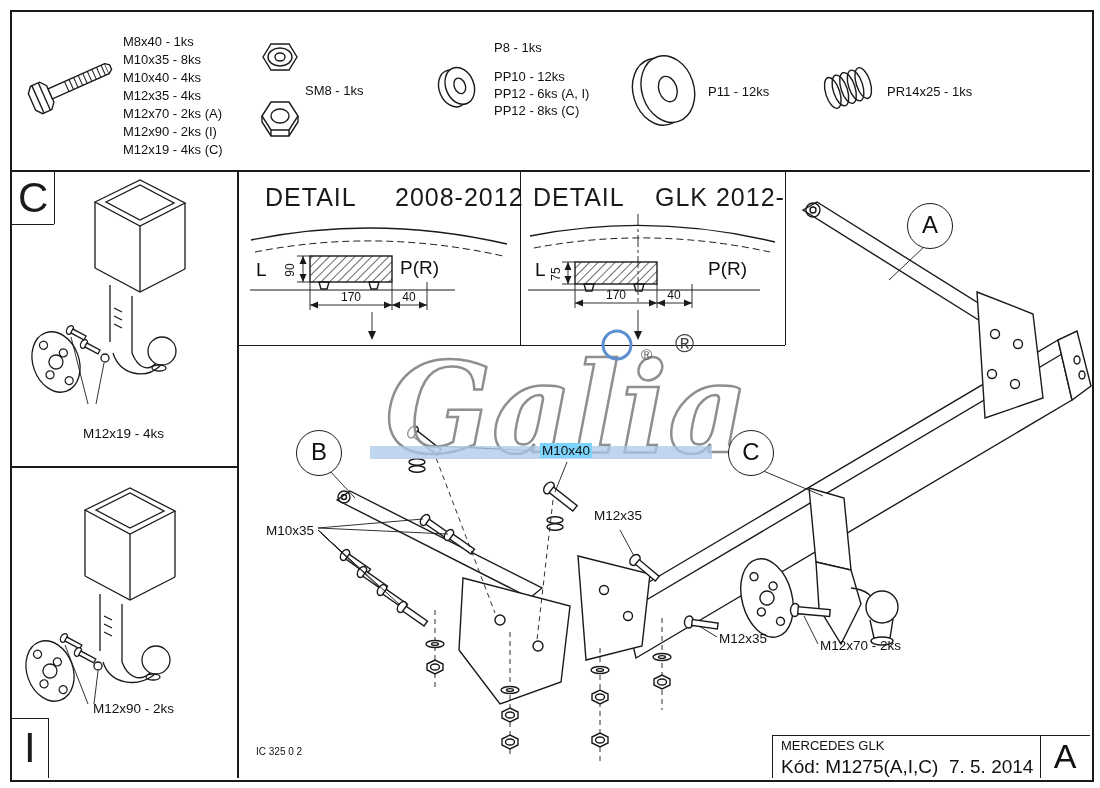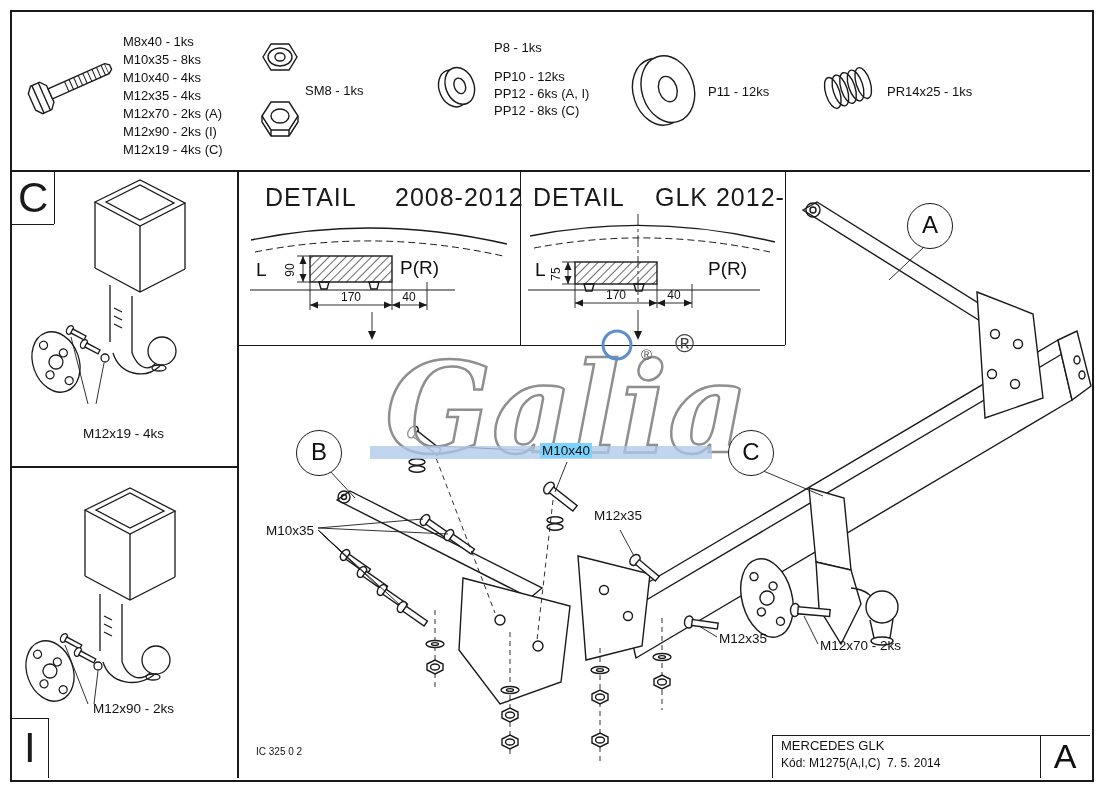--- a/index.html
+++ b/index.html
@@ -15,21 +15,21 @@
   .lbl{position:absolute;font-size:13.5px;color:#111;white-space:nowrap;}
   .lbl-onbar{background:#7dd3fc;padding:0 2px;}
   .plist{position:absolute;font-size:13px;line-height:18px;white-space:nowrap;}
   .plist-sm{position:absolute;font-size:13px;line-height:17px;white-space:nowrap;}
   .balloon{position:absolute;width:44px;height:44px;border:1.7px solid #1a1a1a;border-radius:50%;
            background:#fff;text-align:center;line-height:41px;font-size:24px;}
   .corner-letter{position:absolute;font-size:42px;font-weight:400;color:#1a1a1a;}
   .detail-title{position:absolute;font-size:25px;letter-spacing:1px;color:#1a1a1a;white-space:nowrap;}
   .footer-text{position:absolute;font-size:10px;white-space:pre;}
   .tblock-line1{position:absolute;font-size:13px;white-space:pre;}
-  .tblock-line2{position:absolute;font-size:12px;white-space:pre;}
+  .tblock-line2{position:absolute;font-size:19px;white-space:pre;}
 </style>
 </head>
 <body>
 
 <div class="sheet">
 
   <div class="frame" style="left:10px;top:10px;width:1080px;height:768px;"></div>
   <div class="hline" style="left:10px;top:170px;width:1080px;"></div>
   <div class="vline" style="left:237px;top:170px;height:608px;"></div>
   <div class="hline" style="left:10px;top:466px;width:227px;"></div>

